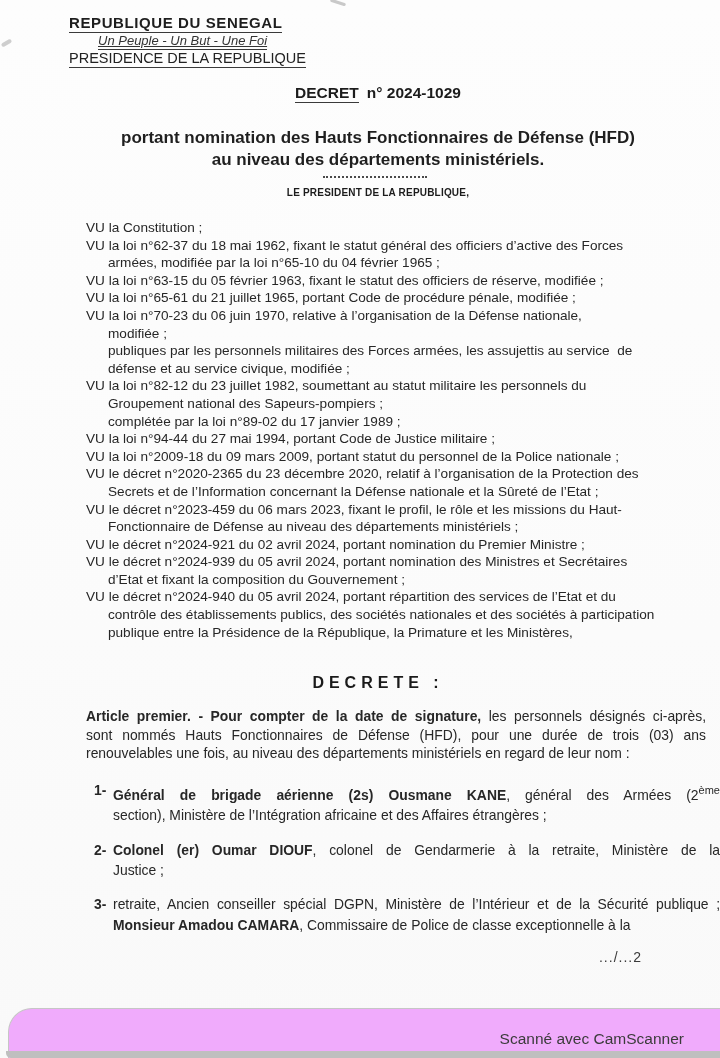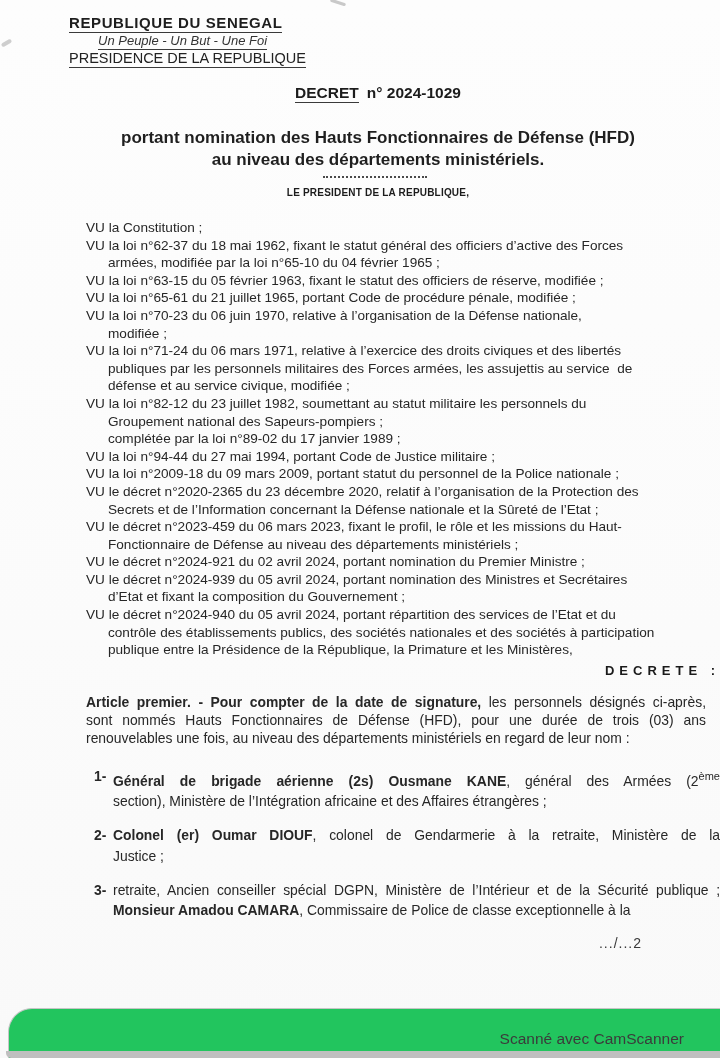--- a/index.html
+++ b/index.html
@@ -16,54 +16,54 @@
     position:absolute; inset:0;
     background:linear-gradient(180deg,#fdfdfd 0%, #fbfbfb 60%, #f9f9f9 100%);
     filter:blur(0.2px);
     padding-left:36px;
   }
   .b { font-weight:bold; }
   .u { border-bottom:1.6px solid #3a3a3a; padding-bottom:1px; }
 
   header { margin:13px 0 0 33px; }
   .country { font-size:15px; font-weight:bold; letter-spacing:0.6px; color:#1e1e1e; line-height:19px; }
-  .motto { font-size:13px; font-style:italic; margin-left:29px; line-height:17px; color:#333; }
+  .motto { font-size:13px; font-style:italic; margin-left:29px; line-height:17px; color:#333;text-decoration:underline; }
   .institution { font-size:14.5px; line-height:18px; color:#222; }
 
   .decree-no { text-align:center; margin-top:17px; font-weight:bold; font-size:15.5px; color:#1c1c1c; }
   .decree-no .num { margin-left:8px; }
 
   .subject { text-align:center; margin-top:25px; font-weight:bold; font-size:17px; line-height:21.5px; color:#1f1f1f; }
 
   .divider { width:104px; height:0; border-top:2px dotted #4a4a4a; margin:6px 0 0 287px; }
 
   .issuer { text-align:center; margin-top:9px; font-weight:bold; font-size:10px; letter-spacing:0.2px; color:#1c1c1c; }
 
   #vu-list { margin:21px 40px 0 50px; font-size:13.6px; line-height:17.6px; }
   .vu-line { white-space:pre; }
   .vu-line.cont { padding-left:22px; }
 
-  .enact { text-align:right; margin-top:4px; font-size:13px; font-weight:bold; letter-spacing:5px; color:#1a1a1a; }
+  .enact { text-align:center; margin-top:33px; font-size:16px; font-weight:bold; letter-spacing:5px; color:#1a1a1a; }
 
   .article { margin:15px 50px 0 50px; width:620px; font-size:13.9px; line-height:18.3px; }
   .seg-line { white-space:pre; }
   .article .seg-line:nth-child(-n+2) { white-space:normal; text-align:justify; text-align-last:justify; }
 
   #appointments { margin:18px 0 0 58px; font-size:13.9px; line-height:20.4px; }
   .appt { display:flex; margin-bottom:14px; }
   .appt-num { width:19px; font-weight:bold; flex:0 0 19px; }
   .appt-lines { width:616px; }
   .appt-lines .seg-line:first-child { white-space:normal; text-align:justify; text-align-last:justify; }
   sup { font-size:11px; vertical-align:super; }
 
   .pagenum { text-align:right; margin:10px 78px 0 0; font-size:14px; color:#3a3a3a; letter-spacing:1px; }
 
   .scan-card {
     position:absolute; left:8px; top:1008px; width:712px; height:50px;
-    background:#22c55e;
+    background:#f0abfc;
     border-top:1.5px solid #c6c6c6;
     border-left:1.5px solid #c6c6c6;
     border-radius:24px 0 0 0;
   }
   .watermark {
     position:absolute; right:36px; top:21px;
     font-size:15.5px; color:#3b3b3b;
   }
   .bottom-strip {
     position:absolute; left:6px; bottom:0; width:714px; height:7px;
@@ -99,21 +99,20 @@
   <div class="issuer">LE PRESIDENT DE LA REPUBLIQUE,</div>
 
   <div id="vu-list">
       <div class="vu-line">VU la Constitution ;</div>
       <div class="vu-line">VU la loi n°62-37 du 18 mai 1962, fixant le statut général des officiers d’active des Forces</div>
       <div class="vu-line cont">armées, modifiée par la loi n°65-10 du 04 février 1965 ;</div>
       <div class="vu-line">VU la loi n°63-15 du 05 février 1963, fixant le statut des officiers de réserve, modifiée ;</div>
       <div class="vu-line">VU la loi n°65-61 du 21 juillet 1965, portant Code de procédure pénale, modifiée ;</div>
       <div class="vu-line">VU la loi n°70-23 du 06 juin 1970, relative à l’organisation de la Défense nationale,</div>
       <div class="vu-line cont">modifiée ;</div>
-      <div class="vu-line">VU la loi n°71-24 du 06 mars 1971, relative à l’exercice des droits civiques et des libertés</div>
       <div class="vu-line cont">publiques par les personnels militaires des Forces armées, les assujettis au service  de</div>
       <div class="vu-line cont">défense et au service civique, modifiée ;</div>
       <div class="vu-line">VU la loi n°82-12 du 23 juillet 1982, soumettant au statut militaire les personnels du</div>
       <div class="vu-line cont">Groupement national des Sapeurs-pompiers ;</div>
       <div class="vu-line cont">complétée par la loi n°89-02 du 17 janvier 1989 ;</div>
       <div class="vu-line">VU la loi n°94-44 du 27 mai 1994, portant Code de Justice militaire ;</div>
       <div class="vu-line">VU la loi n°2009-18 du 09 mars 2009, portant statut du personnel de la Police nationale ;</div>
       <div class="vu-line">VU le décret n°2020-2365 du 23 décembre 2020, relatif à l’organisation de la Protection des</div>
       <div class="vu-line cont">Secrets et de l’Information concernant la Défense nationale et la Sûreté de l’Etat ;</div>
       <div class="vu-line">VU le décret n°2023-459 du 06 mars 2023, fixant le profil, le rôle et les missions du Haut-</div>

